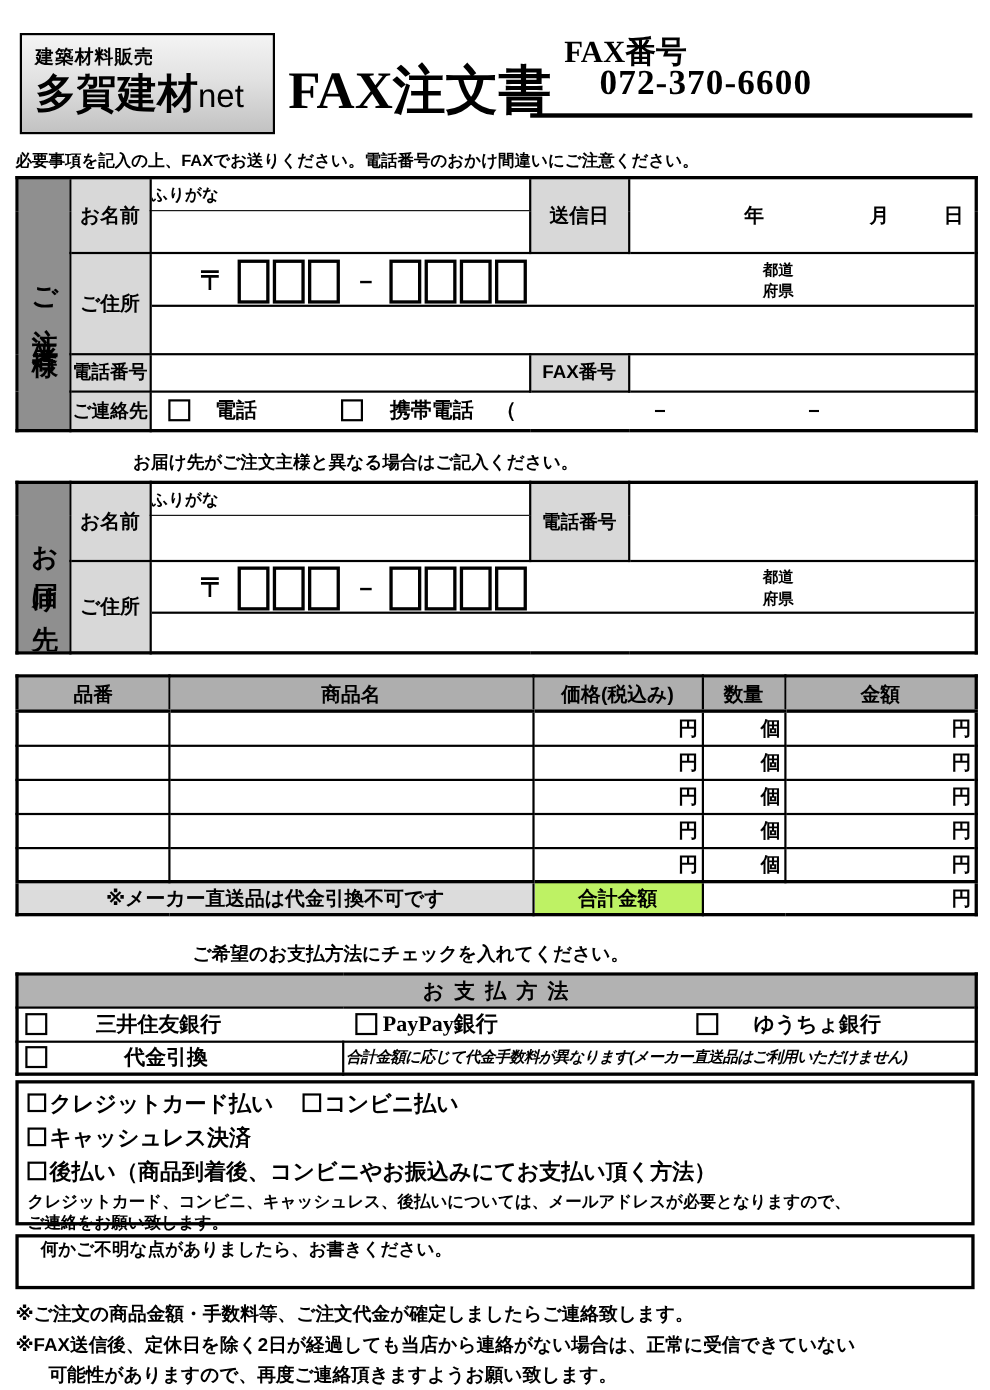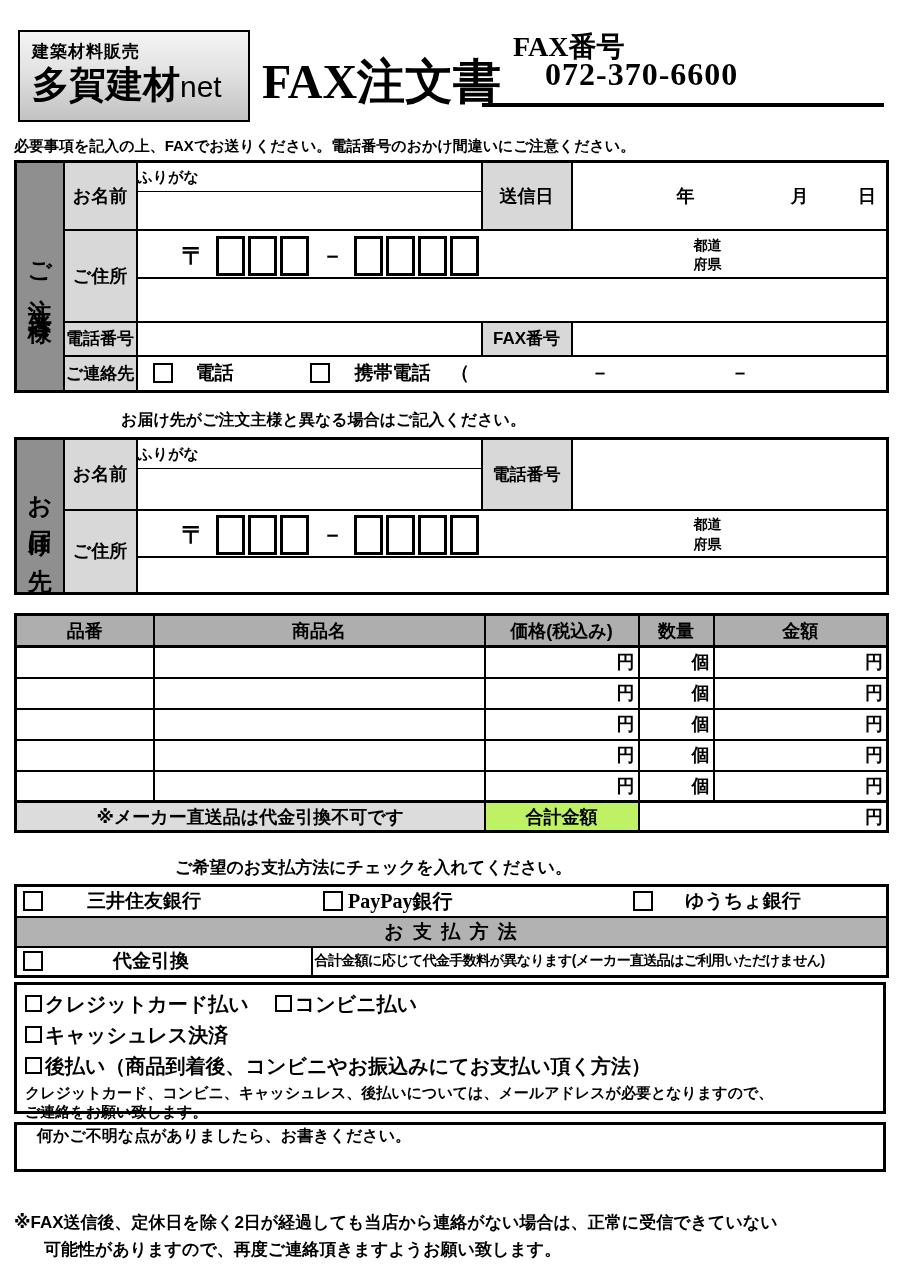--- a/index.html
+++ b/index.html
@@ -78,21 +78,21 @@
   .pay-row1 { position:relative; font-weight:bold; font-size:19px; }
   .pay-row1 .pcb1 { position:absolute; left:6px; top:50%; transform:translateY(-50%); }
   .pay-row1 .pl1 { position:absolute; left:70px; top:50%; transform:translateY(-50%); }
   .pay-row1 .pcb2 { position:absolute; left:306px; top:50%; transform:translateY(-50%); }
   .pay-row1 .pl2 { position:absolute; left:331px; top:50%; transform:translateY(-50%); font-family:"Liberation Serif","DejaVu Serif",serif; font-size:20px; }
   .pay-row1 .pcb3 { position:absolute; left:616px; top:50%; transform:translateY(-50%); }
   .pay-row1 .pl3 { position:absolute; left:668px; top:50%; transform:translateY(-50%); }
   .cod-cell { position:relative; font-weight:bold; font-size:19px; }
   .cod-cell .pcb4 { position:absolute; left:6px; top:50%; transform:translateY(-50%); }
   .cod-cell .pl4 { position:absolute; left:76px; top:50%; transform:translateY(-50%);margin-left:20px; }
-  .cod-note { font-size:14px; font-weight:bold; letter-spacing:-0.6px; padding:0 2px !important; white-space:nowrap; }
+  .cod-note { font-size:14px; font-weight:bold; letter-spacing:-0.6px; padding:0 2px !important; white-space:nowrap;font-style:italic; }
 
   
   .options-box {
     position:absolute; left:14px; top:982px; width:872px; height:132px;
     border:3px solid #000; padding:4px 8px 0 8px;
     font-family:"Liberation Serif","DejaVu Serif",serif;
   }
   .opt-line { font-size:20px; font-weight:bold; line-height:31px; white-space:nowrap; }
   .opt-line .cbx { display:inline-block; width:17px; height:17px; border:2px solid #000; background:#fff; vertical-align:-1px; margin-right:3px; }
   .opt-gap { display:inline-block; width:26px; }
@@ -269,32 +269,32 @@
   </tbody>
     </table>
 
   <div class="note-line" style="left:175px; top:856px; font-size:17px;">ご希望のお支払方法にチェックを入れてください。</div>
   <table class="ftable" style="top:884px; width:872px;">
     <colgroup>
         <col style="width:296px">
         <col style="width:576px">
       </colgroup>
     <tbody>
-        <tr style="height:31px;">
+        <tr style="height:30px;">
+      <td colspan="2" class="pay-head">お 支 払 方 法</td>
+    </tr>
+    <tr style="height:31px;">
       <td colspan="2" class="pay-row1">
         <span class="cb pcb1"></span>
         <span class="pl1">三井住友銀行</span>
         <span class="cb pcb2"></span>
         <span class="pl2">PayPay銀行</span>
         <span class="cb pcb3"></span>
         <span class="pl3">ゆうちょ銀行</span>
       </td>
-    </tr>
-    <tr style="height:30px;">
-      <td colspan="2" class="pay-head">お 支 払 方 法</td>
     </tr>
     <tr style="height:30px;">
       <td class="cod-cell">
         <span class="cb pcb4"></span>
         <span class="pl4">代金引換</span>
       </td>
       <td class="cod-note">合計金額に応じて代金手数料が異なります(メーカー直送品はご利用いただけません)</td>
     </tr>
   </tbody>
     </table>
@@ -312,16 +312,17 @@
     <div class="opt-note">
       <span>クレジットカード、コンビニ、キャッシュレス、後払いについては、メールアドレスが必要となりますので、</span><br>
       <span>ご連絡をお願い致します。</span>
     </div>
   </div>
 
   <div class="inquiry-box">
     <span>何かご不明な点がありましたら、お書きください。</span>
   </div>
 
+  <div class="footnote" style="top:1183px;">※ご注文の商品金額・手数料等、ご注文代金が確定しましたらご連絡致します。</div>
   <div class="footnote" style="top:1211px;">※FAX送信後、定休日を除く2日が経過しても当店から連絡がない場合は、正常に受信できていない</div>
   <div class="footnote" style="top:1238px; left:44px;">可能性がありますので、再度ご連絡頂きますようお願い致します。</div>
 
 </div>
 
 </body></html>

